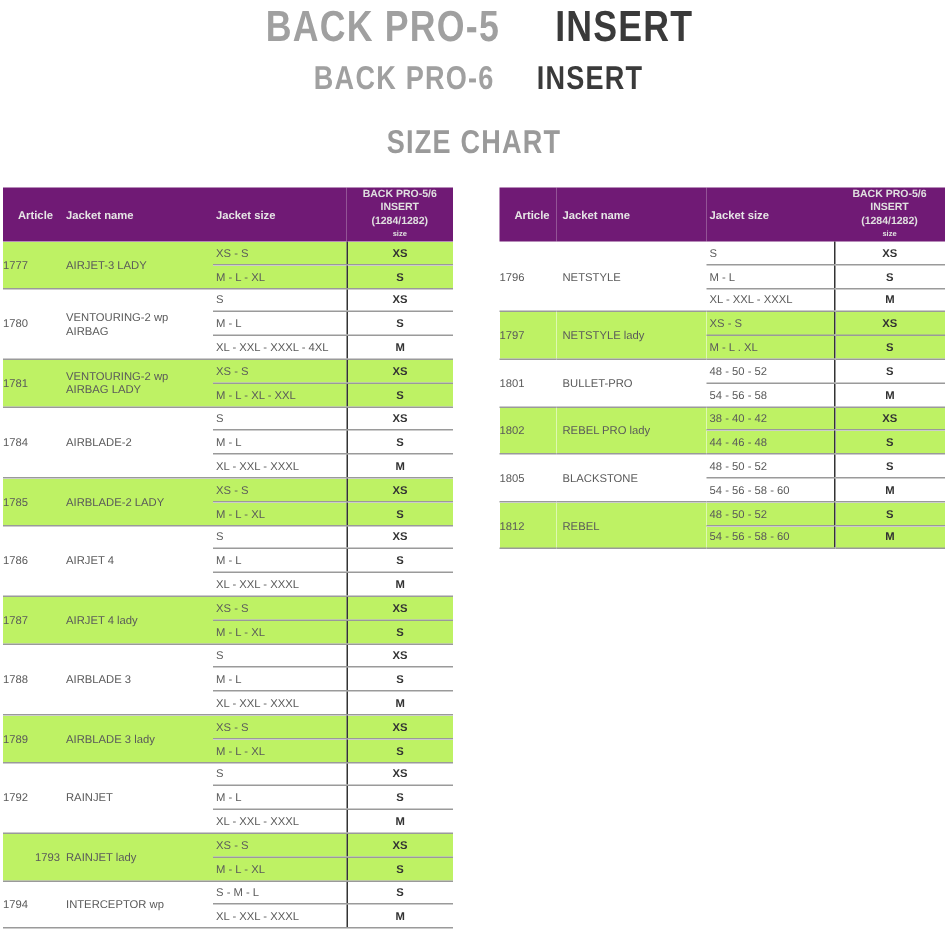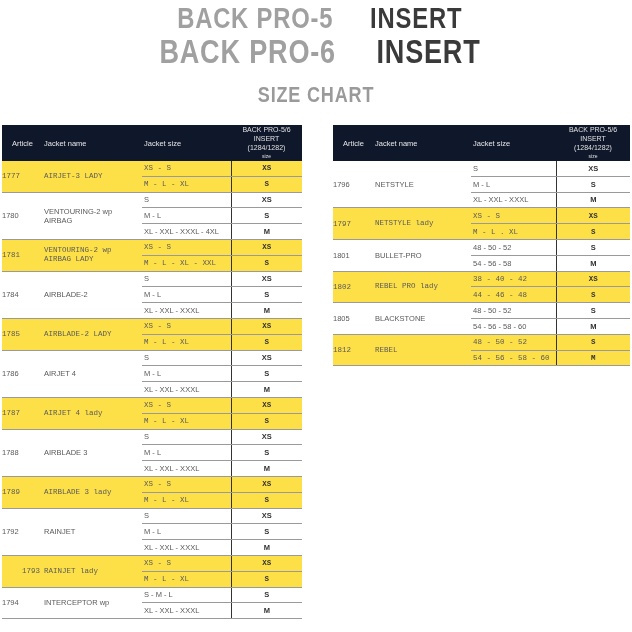--- a/index.html
+++ b/index.html
@@ -1,39 +1,39 @@
 <!DOCTYPE html>
 <html><head>
 <meta charset="utf-8">
 <style>
   html,body{margin:0;padding:0;background:#ffffff;}
   body{width:632px;height:632px;position:relative;overflow:hidden;font-family:"Liberation Sans",sans-serif;color:#555;}
   .title{position:absolute;left:0;width:632px;text-align:center;font-family:"Liberation Sans Narrow","Liberation Sans",sans-serif;font-weight:bold;letter-spacing:1px;white-space:nowrap;}
   .t1{top:2px;font-size:29px;line-height:32px;}
-  .t2{top:36px;font-size:33px;line-height:32px;}
+  .t2{top:36px;font-size:22px;line-height:32px;}
   .t3{top:82px;font-size:22px;line-height:26px;color:#9a9a9a;}
   .gray{color:#a0a0a0;transform:scaleX(0.82);display:inline-block;}
   .dark{color:#3a3a3a;transform:scaleX(0.82);display:inline-block;}
   .t3 span{display:inline-block;transform:scaleX(0.82);}
   .tbl{position:absolute;top:125px;border-collapse:collapse;table-layout:fixed;font-size:7.5px;}
   .tbl.left{left:2px;width:300px;}
   .tbl.right{left:333px;width:297px;}
-  .tbl th{background:#0f172a;color:#e6e6e6;font-weight:normal;height:29px;padding:0;text-align:left;font-size:7.5px;}
+  .tbl th{background:#701a75;color:#e6e6e6;font-weight:bold;height:29px;padding:0;text-align:left;font-size:7.5px;}
   .tbl th.ins{text-align:center;font-size:7px;line-height:9px;color:#e0e0e0;}
   .tbl th.ins .sz{font-size:5px;display:block;}
   .tbl th.art{padding-left:10px;}
   .tbl th.nm{padding-left:4px;}
   .tbl th.js{padding-left:2px;}
   .tbl td{height:14.8px;padding:0;vertical-align:middle;color:#5a5a5a;white-space:nowrap;overflow:hidden;}
   .tbl td.art{}
   .tbl td.nm{padding-left:4px;white-space:normal;line-height:9px;}
   .tbl td.js{padding-left:2px;border-bottom:1px solid #9a9a9a;}
   .tbl td.ins{text-align:center;font-weight:bold;color:#333;border-bottom:1px solid #9a9a9a;border-left:1px solid #333;margin-top:29px;}
   .tbl tr.grp-last td{border-bottom:1.5px solid #9a9a9a;}
-  .shade td{background:#fde047;font-family:Liberation Mono, monospace;}
+  .shade td{background:#bef264;}
 </style>
 </head>
 <body>
 
 <div class="title t1">
   <span class="gray">BACK PRO-5</span>
   <span class="dark">INSERT</span>
 </div>
 <div class="title t2">
   <span class="gray">BACK PRO-6</span>

